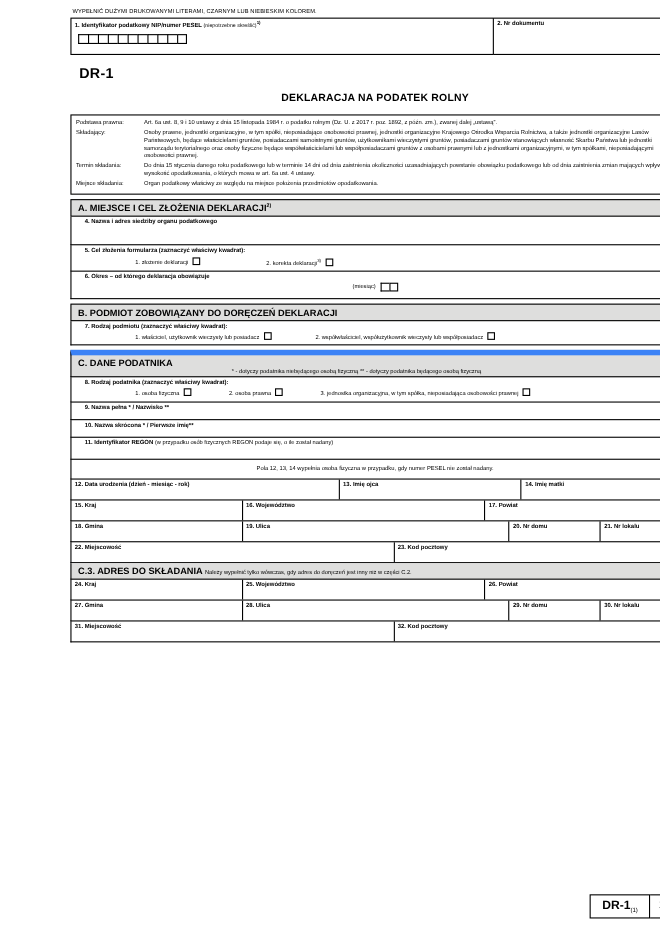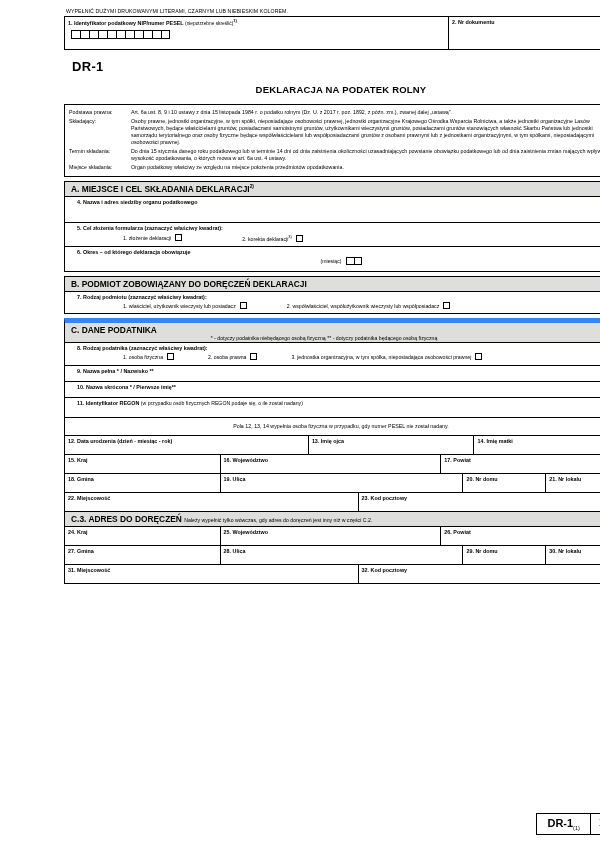--- a/index.html
+++ b/index.html
@@ -112,21 +112,21 @@
           </tr>
       <tr>
             <td class="k">Miejsce składania:</td>
             <td>Organ podatkowy właściwy ze względu na miejsce położenia przedmiotów opodatkowania.</td>
           </tr>
     </tbody>
       </table>
   </div>
 
   <div class="secbar first">
-    <span>A. MIEJSCE I CEL SKŁADANIA DEKLARACJI</span><sup>2)</sup>
+    <span>A. MIEJSCE I CEL ZŁOŻENIA DEKLARACJI</span><sup>2)</sup>
   </div>
   <div class="fieldbox" style="height:26px">
     <div class="inner h">4. Nazwa i adres siedziby organu podatkowego</div>
   </div>
   <div class="fieldbox" style="height:24px">
     <div class="inner h">5. Cel złożenia formularza (zaznaczyć właściwy kwadrat):</div>
     <div style="padding:3px 0 0 58px;display:flex;">
       <div class="opt"><span>1. złożenie deklaracji</span><span class="sq"></span></div>
       <div class="opt" style="margin-left:60px"><span>2. korekta deklaracji</span><sup style="font-size:4px">3)</sup><span class="sq"></span></div>
     </div>
@@ -230,21 +230,21 @@
       <div style="width:53%">
           <div class="lbl">22. Miejscowość</div>
         </div>
       <div style="width:47%">
           <div class="lbl">23. Kod pocztowy</div>
         </div>
     </div>
   </div>
 
   <div class="secbar">
-    <span>C.3. ADRES DO DORĘCZEŃ</span>
+    <span>C.3. ADRES DO SKŁADANIA</span>
     <span class="secsub">Należy wypełnić tylko wówczas, gdy adres do doręczeń jest inny niż w części C.2.</span>
   </div>
 
   <div class="fieldbox" style="height:19px;padding:0">
     <div class="cols" style="height:100%">
       <div style="width:28%">
           <div class="lbl">24. Kraj</div>
         </div>
       <div style="width:40%">
           <div class="lbl">25. Województwo</div>

